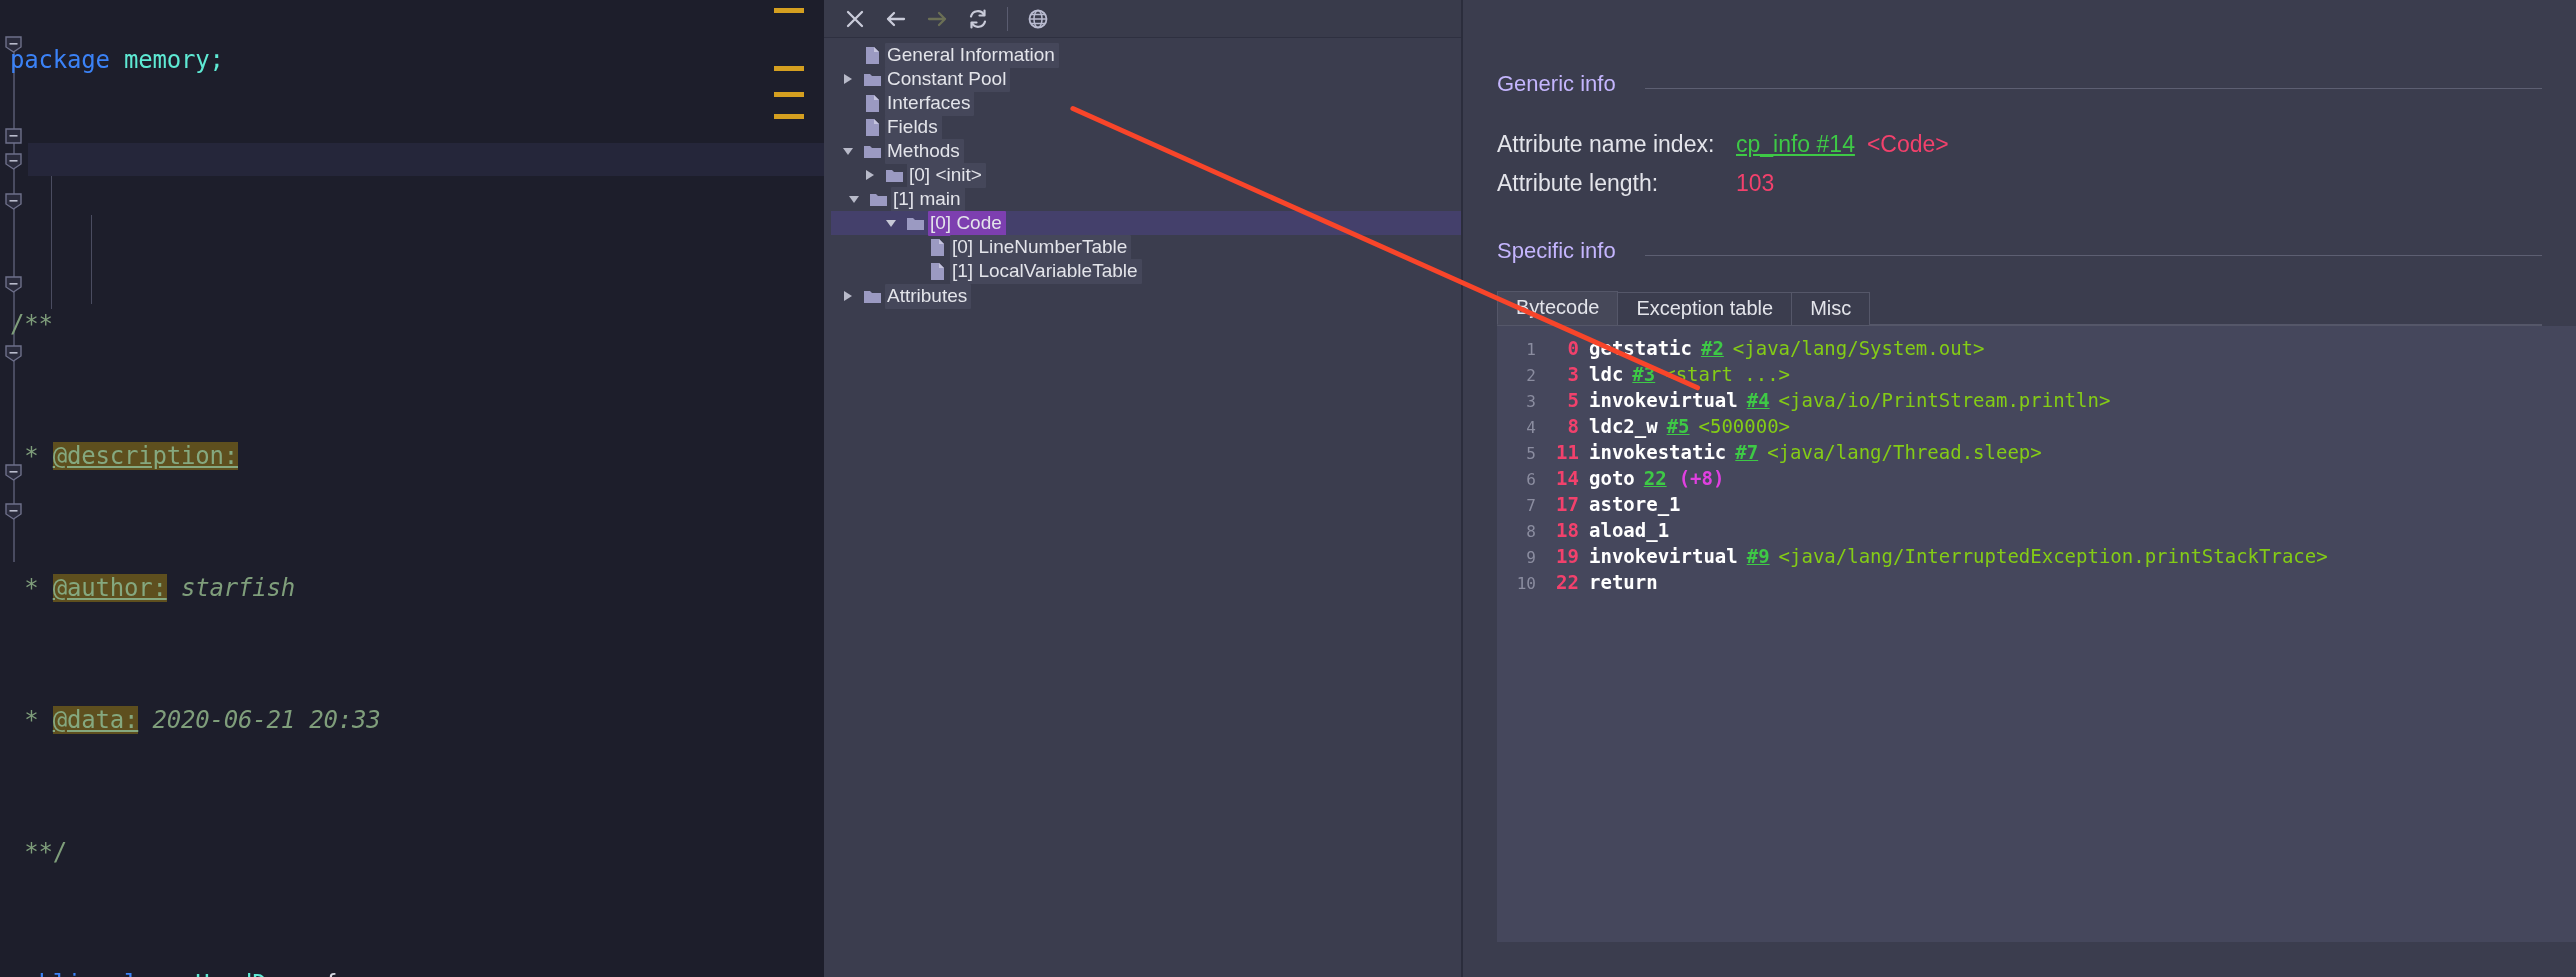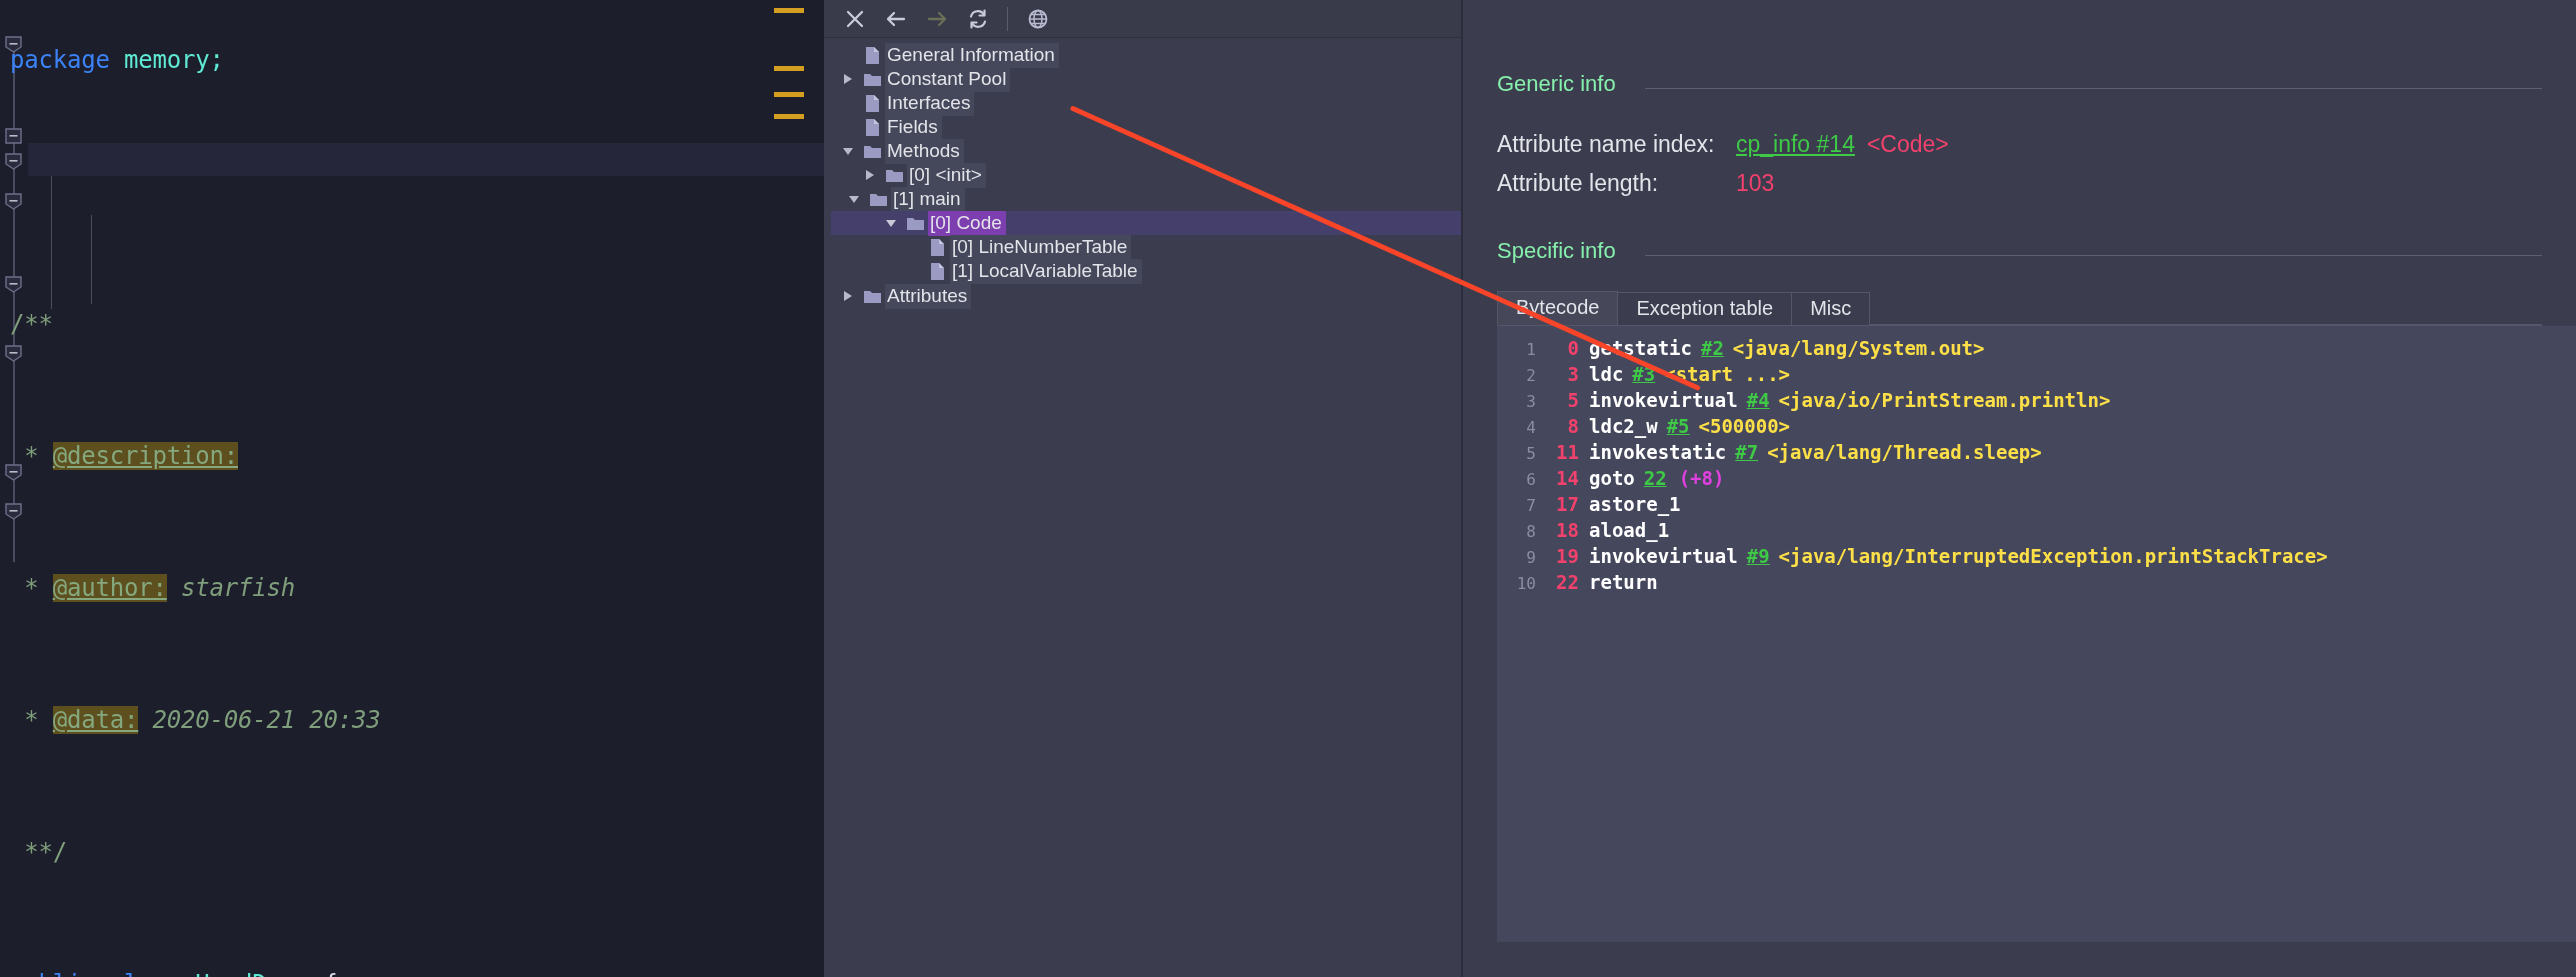--- a/index.html
+++ b/index.html
@@ -98,21 +98,21 @@
 
   
   .detail {
     position: relative; flex: 1 1 auto; height: 977px;
     background:#3b3d4e;
     border-left: 2px solid #2b2d3c;
     overflow:hidden;
   }
   .sect-hdr {
     display:flex; align-items:center; gap: 29px;
-    color: #86efac; font-size: 22px; padding: 0 34px;
+    color: #c4b5fd; font-size: 22px; padding: 0 34px;
   }
   .sect-hdr .rule { flex:1 1 auto; height:1px; background:#5d5f72; position: relative; top:4px;}
   .kv { display:flex; padding: 0 34px; font-size: 23px; color:#e3e4ea; align-items:baseline;}
   .kv .k { width: 239px; }
   .kv .link { color: #3ec946; text-decoration: underline; }
   .kv .code-ref { color: #f2416c; margin-left: 12px; }
   .kv .val { color: #f2416c; }
 
   .tabs {
     display:flex; align-items:flex-end; height: 34px;
@@ -133,21 +133,21 @@
     font-family: "DejaVu Sans Mono", monospace;
     font-size: 19px; line-height: 24px;
   }
   .bline { display:flex; white-space: pre; }
   .bline .ln { width: 39px; text-align:right; color:#8b8da0; flex:0 0 39px; font-size:16px; padding-top:2px;}
   .bline .off { width: 43px; text-align:right; color:#f2416c; flex:0 0 43px; font-weight:bold; }
   .bline .mn  { color: #ffffff; font-weight:bold; padding-left: 10px; }
   .bline .cpref { color:#3ec946; text-decoration: underline; font-weight:bold; padding-left: 9px;}
   .bline .jt { color:#3ec946; text-decoration:underline; font-weight:bold; padding-left:9px;}
   .bline .delta { color:#e040e0; font-weight:bold; padding-left:12px;}
-  .bline .desc { color:#fde047; padding-left: 9px; font-weight: bold; }
+  .bline .desc { color:#84cc16; padding-left: 9px; }
 
   
   .anno { position:absolute; left:0; top:0; width:2576px; height:977px; pointer-events:none; }
 </style>
 </head>
 <body>
 
 <div class="app">
 
   <div class="editor">

